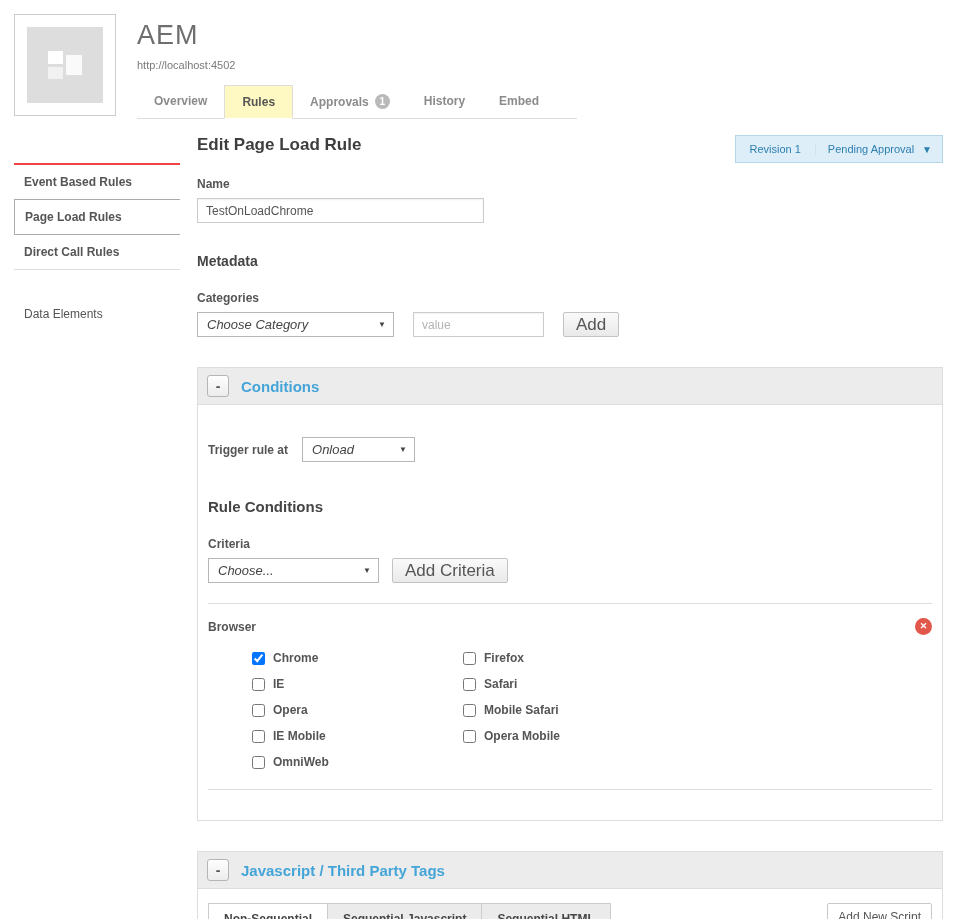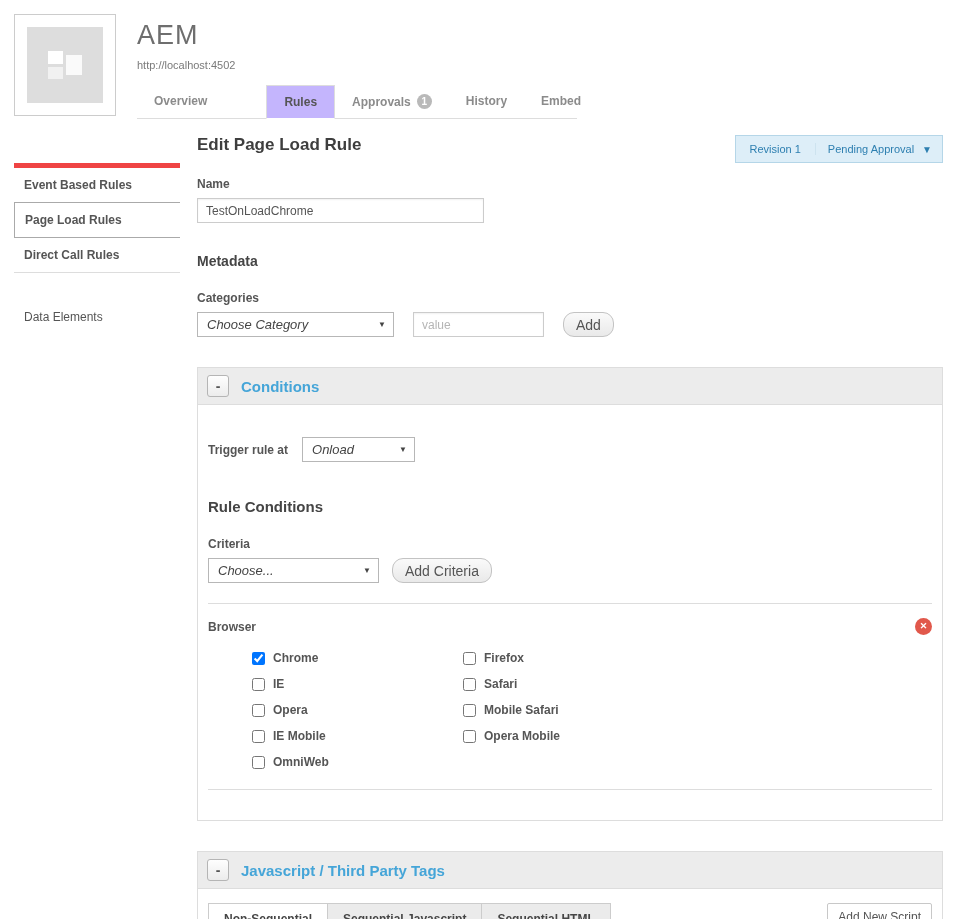--- a/index.html
+++ b/index.html
@@ -16,30 +16,30 @@
   .logo { width:102px; height:102px; border:1px solid #ccc; background:#fff;
           display:flex; align-items:center; justify-content:center; }
   .logo-inner { width:76px; height:76px; background:#ddd;
           display:flex; align-items:center; justify-content:center; }
   .header-right { margin-left:21px; padding-top:6px; flex:1; }
   .app-title { font-size:27px; color:#6e6e6e; font-weight:400; letter-spacing:1px; }
   .app-url { font-size:11px; color:#7a7a7a; margin-top:8px; }
   .tabs { display:flex; margin-top:14px; border-bottom:1px solid #ddd; width:440px; }
   .tab { font-size:12px; font-weight:bold; color:#8b8b8b; padding:9px 17px;
          cursor:pointer; white-space:nowrap; }
-  .tab.active { background:#c4b5fd; border:1px solid #ddd; border-bottom:1px solid #fff;
-         margin-bottom:-1px; color:#555;margin-left:42px; }
+  .tab.active { background:#fef9c3; border:1px solid #ddd; border-bottom:1px solid #fff;
+         margin-bottom:-1px; color:#555; }
   .badge { display:inline-block; background:#b9b9b9; color:#fff; font-size:10px;
          width:15px; height:15px; line-height:15px; border-radius:50%;
          text-align:center; margin-left:6px; vertical-align:1px; }
 
   
   .content { display:flex; padding:0 14px; }
   .sidebar { width:166px; margin-right:17px; margin-top:44px; flex-shrink:0; }
-  .side-group { border-top:5px solid #ef4444; }
+  .side-group { border-top:2px solid #ef4444; }
   .side-item { font-size:12px; font-weight:bold; color:#555; padding:10px 10px;
          border-bottom:1px solid #ddd; cursor:pointer; }
   .side-item.active { border:1px solid #aaa; border-right:none; margin-top:-1px; }
   .side-secondary { margin-top:28px; }
   .side-link { font-size:12px; color:#555; padding:9px 10px; cursor:pointer; }
 
   .main { flex:1; position:relative; padding-top:16px; }
 
   
   .revision { position:absolute; right:0; top:16px; height:28px;
@@ -65,22 +65,22 @@
 
   .cat-row { display:flex; align-items:center; gap:19px; margin-top:2px; }
   .select { height:25px; border:1px solid #b7b7b7; background:#fff;
          display:inline-flex; align-items:center; justify-content:space-between;
          font-size:13px; font-style:italic; color:#444; padding:0 7px 0 9px;
          cursor:pointer; }
   .select .arrow { font-size:8px; color:#444; margin-left:8px; font-style:normal; }
   .cat-select { width:197px; }
   .value-input { width:131px; border-color:#ddd; box-shadow:none; }
   .btn { height:25px; border:1px solid #c3c3c3;
-         background:linear-gradient(#fafafa,#e9e9e9); font-size:14px; color:#555;
-         padding:0 12px; border-radius:11px; cursor:pointer;
+         background:linear-gradient(#fafafa,#e9e9e9); font-size:17px; color:#555;
+         padding:0 12px; border-radius:2px; cursor:pointer;
          font-family:inherit; white-space:nowrap; }
 
   
   .panel { border:1px solid #ddd; margin-top:30px; }
   .panel-header { background:#ececec; padding:7px 9px; display:flex;
          align-items:center; border-bottom:1px solid #ddd; }
   .collapse-btn { width:22px; height:22px;
          background:linear-gradient(#fefefe,#ececec); border:1px solid #b5b5b5;
          border-radius:3px; font-size:14px; font-weight:bold; color:#555;
          line-height:18px; text-align:center; cursor:pointer; padding:0;

